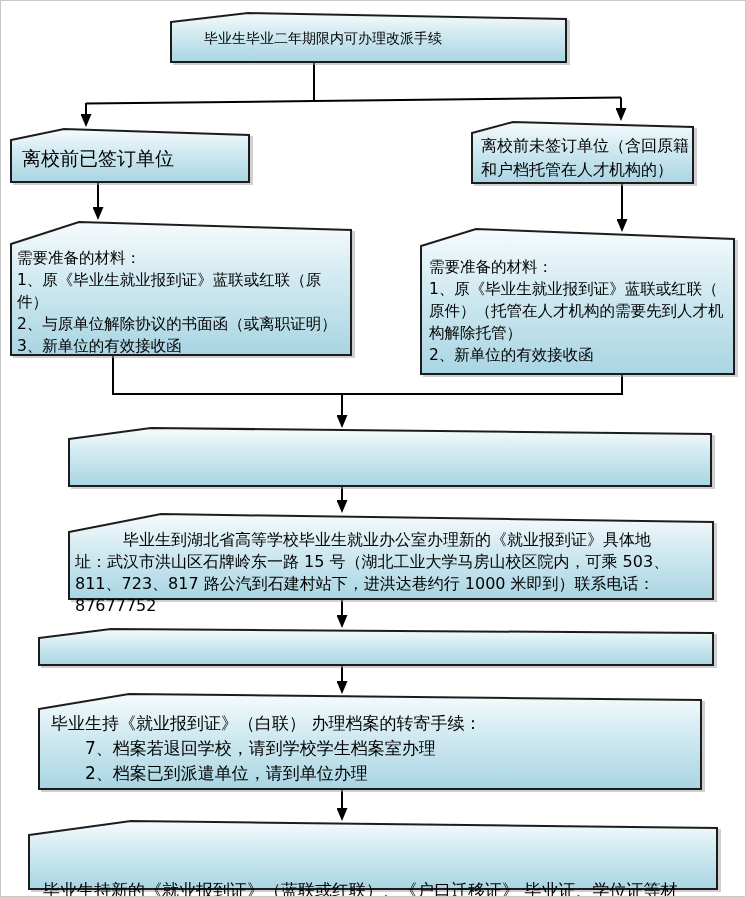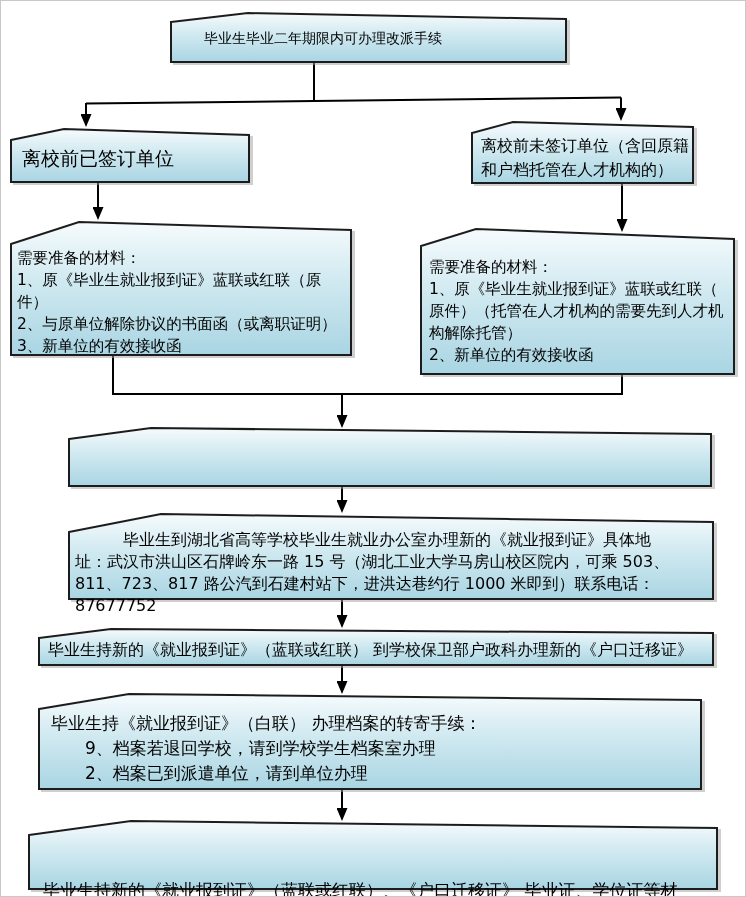--- a/index.html
+++ b/index.html
@@ -101,19 +101,18 @@
 2、与原单位解除协议的书面函（或离职证明）
 3、新单位的有效接收函</div>
   <div class="node-text t4">需要准备的材料：
 1、原《毕业生就业报到证》蓝联或红联（
 原件）（托管在人才机构的需要先到人才机
 构解除托管）
 2、新单位的有效接收函</div>
   <div class="node-text t6">　　　毕业生到湖北省高等学校毕业生就业办公室办理新的《就业报到证》具体地
 址：武汉市洪山区石牌岭东一路 15 号（湖北工业大学马房山校区院内，可乘 503、
 811、723、817 路公汽到石建村站下，进洪达巷约行 1000 米即到）联系电话：87677752</div>
-  <div class="node-text t7">毕业生持新的《就业报到证》（蓝联或红联） 到学校保卫部户政科办理新的《户口迁移证》</div>
   <div class="node-text t8">毕业生持《就业报到证》（白联） 办理档案的转寄手续：
-　　9、档案若退回学校，请到学校学生档案室办理
+　　7、档案若退回学校，请到学校学生档案室办理
 　　2、档案已到派遣单位，请到单位办理</div>
   <div class="node-text t9">毕业生持新的《就业报到证》（蓝联或红联）、《户口迁移证》 毕业证、学位证等材
 料按照指定的时间期限到单位报到，并办理其他手续</div>
 </div>
 
 </body></html>

